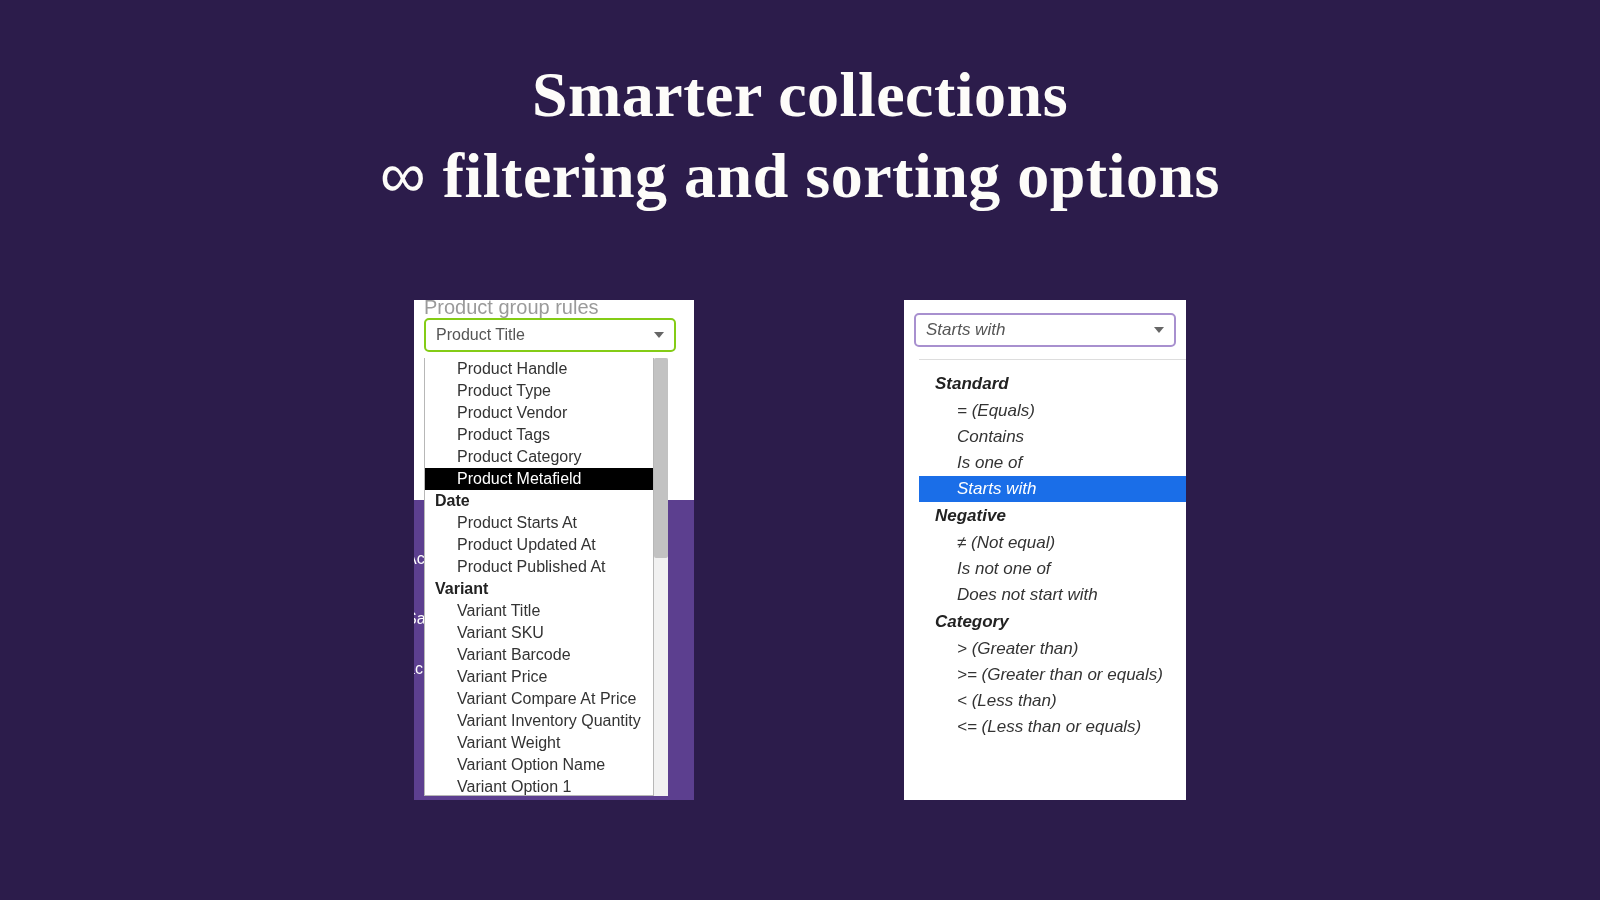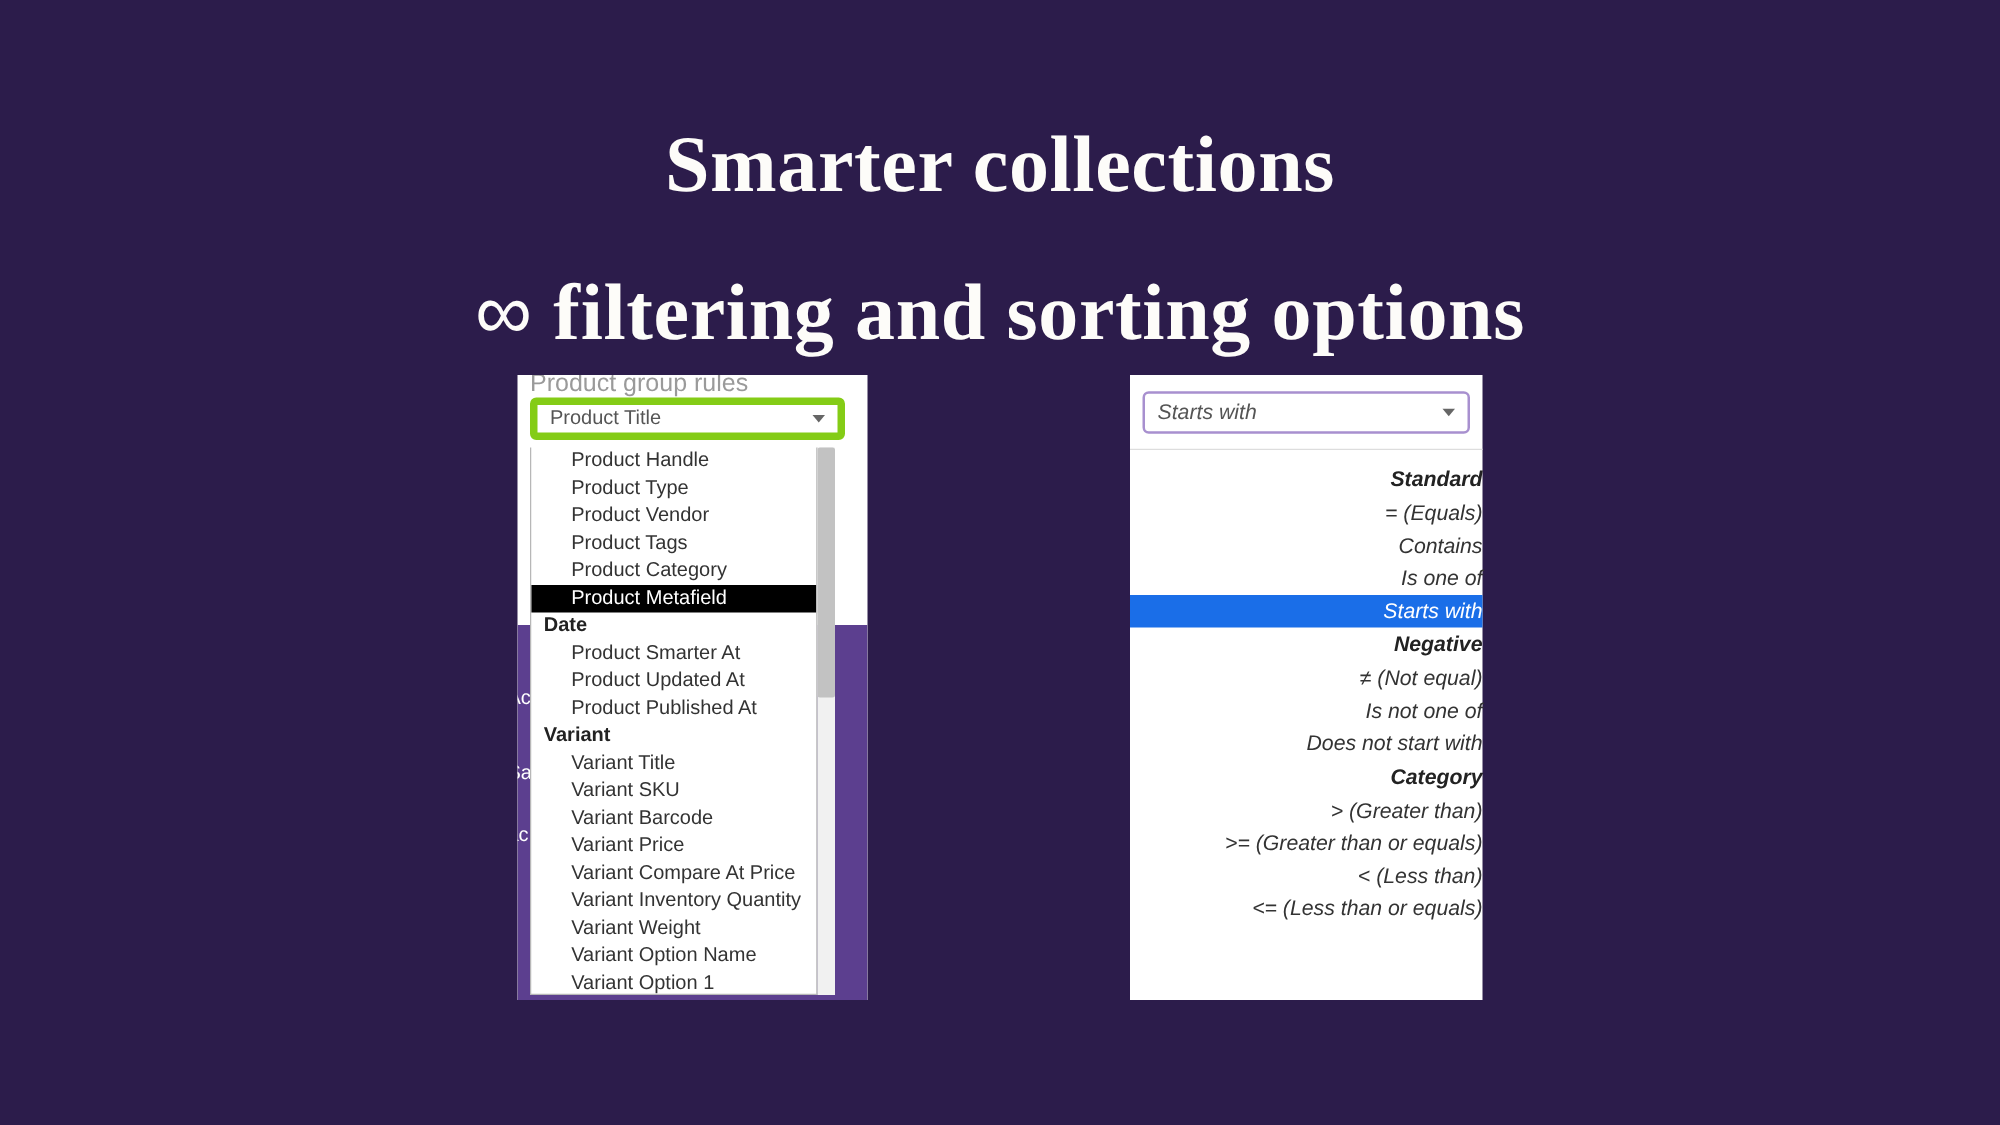--- a/index.html
+++ b/index.html
@@ -14,21 +14,20 @@
     text-align: center;
     padding-top: 55px;
     color: #fdfcf9;
   }
   .hero-line {
     font-family: Georgia, "Times New Roman", serif;
     font-weight: 700;
     font-size: 64px;
     line-height: 1.25;
     letter-spacing: 0.5px;
-    margin-top: 37px;
   }
   .inf { font-family: Arial, sans-serif; font-weight: 400; }
 
   .panels {
     position: absolute;
     top: 300px;
     left: 0;
     width: 100%;
     display: flex;
     justify-content: center;
@@ -49,21 +48,21 @@
     position: absolute;
     top: -4px; left: 10px;
     font-size: 20px;
     color: #9a9a9a;
     white-space: nowrap;
   }
   .panel1 .select {
     position: absolute;
     top: 18px; left: 10px; right: 18px;
     height: 34px;
-    border: 6px solid #84cc16;
+    border: 2px solid #84cc16;
     border-radius: 5px;
     background: #fff;
     display: flex;
     align-items: center;
     padding: 0 10px;
     font-size: 16px;
     color: #555;
     justify-content: space-between;
   }
   .chev {
@@ -140,24 +139,23 @@
     border-radius: 5px;
     background: #fff;
     display: flex;
     align-items: center;
     padding: 0 10px;
     font-size: 17px;
     color: #555;
     justify-content: space-between;
   }
   .panel2 .listbox2 {
-    margin: 12px 0 0 0;
+    margin: 12px 0 0 15px;
     padding: 10px 0 8px 0;
     border-top: 1px solid #ddd;
-    text-align: right;
   }
   .listbox2 .groupheader {
     padding: 4px 0 4px 16px;
     font-weight: 700;
     color: #222;
   }
   .listbox2 .item {
     padding: 3px 0 3px 38px;
     font-size: 17px;
     color: #333;
@@ -200,21 +198,21 @@
     </div>
 
     <div class="listbox" id="left-list">
         <div class="item">Product Handle</div>
         <div class="item">Product Type</div>
         <div class="item">Product Vendor</div>
         <div class="item">Product Tags</div>
         <div class="item">Product Category</div>
         <div class="item hl">Product Metafield</div>
         <div class="groupheader">Date</div>
-        <div class="item">Product Smarter At</div>
+        <div class="item">Product Starts At</div>
         <div class="item">Product Updated At</div>
         <div class="item">Product Published At</div>
         <div class="groupheader">Variant</div>
         <div class="item">Variant Title</div>
         <div class="item">Variant SKU</div>
         <div class="item">Variant Barcode</div>
         <div class="item">Variant Price</div>
         <div class="item">Variant Compare At Price</div>
         <div class="item">Variant Inventory Quantity</div>
         <div class="item">Variant Weight</div>

